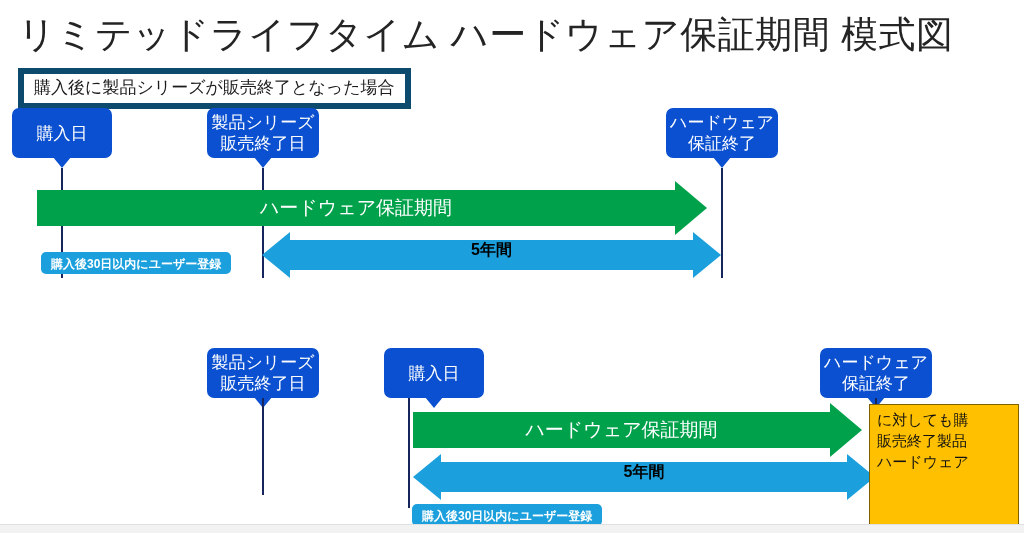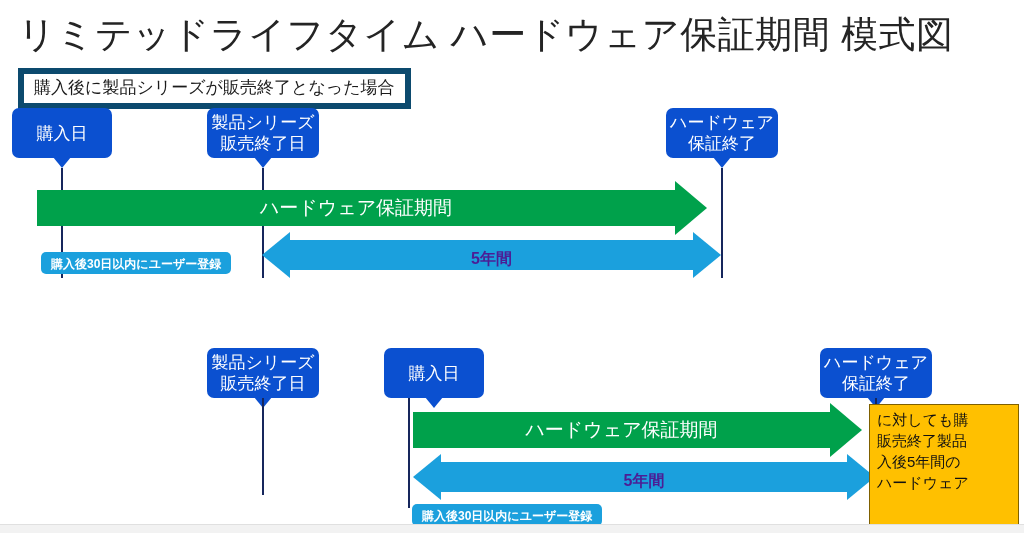--- a/index.html
+++ b/index.html
@@ -101,23 +101,23 @@
     border-top: 27px solid transparent;
     border-bottom: 27px solid transparent;
     border-left: 32px solid #00a14b;
   }
 
   
   .blue-bar {
     position: absolute;
     background: #1ba0dd;
     display: flex;
-    align-items: flex-end;
+    align-items: flex-start;
     justify-content: center;
-    color: #4c1d95;
+    color: #000000;
     font-size: 16px;
     font-weight: bold;
     white-space: nowrap;
     box-sizing: border-box;
   }
   .blue-head-right {
     position: absolute;
     width: 0;
     height: 0;
     border-top: 23px solid transparent;
@@ -252,19 +252,18 @@
     <span>5年間</span>
   </div>
   <div class="blue-head-left" style="left:413px; top:454px;"></div>
   <div class="blue-head-right" style="left:847px; top:454px;"></div>
 
   <div class="badge" style="left:412px; top:504px;">購入後30日以内にユーザー登録</div>
 
   <div class="note-box" style="left:869px; top:404px; width:150px; height:124px;">
     <span>に対しても購</span>
     <span>販売終了製品</span>
-    <span>入後5年間の</span>
     <span>ハードウェア</span>
   </div>
 
   <div class="footer-strip"></div>
 
 </div>
 
 </body></html>

